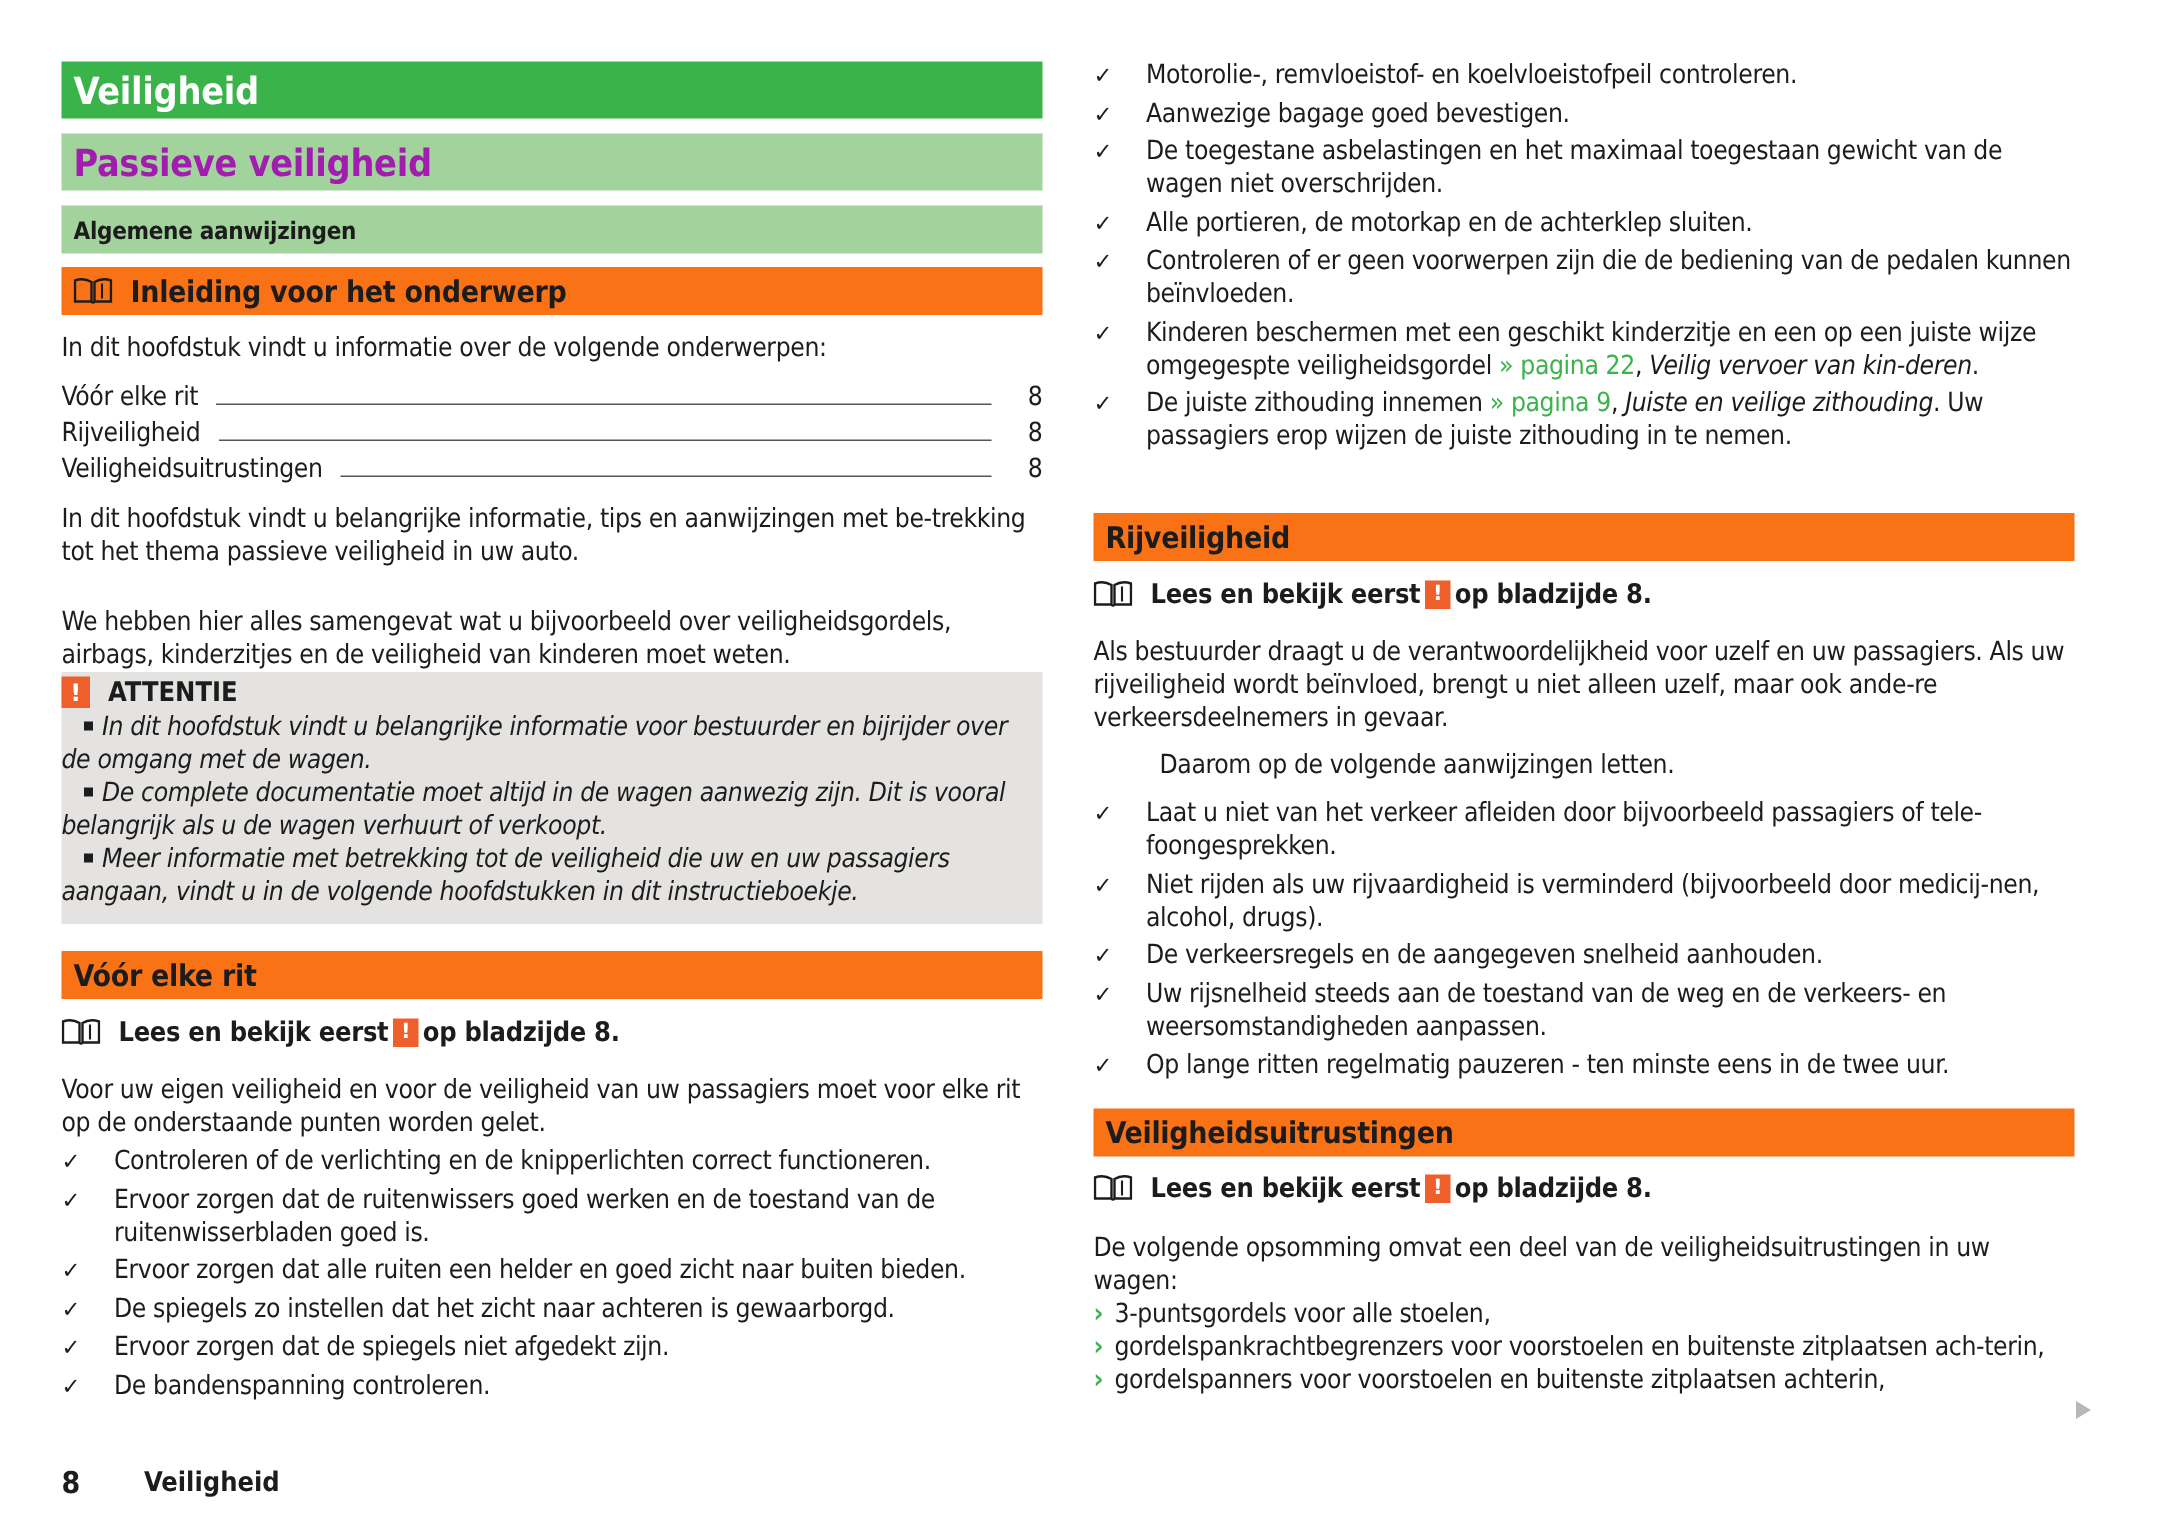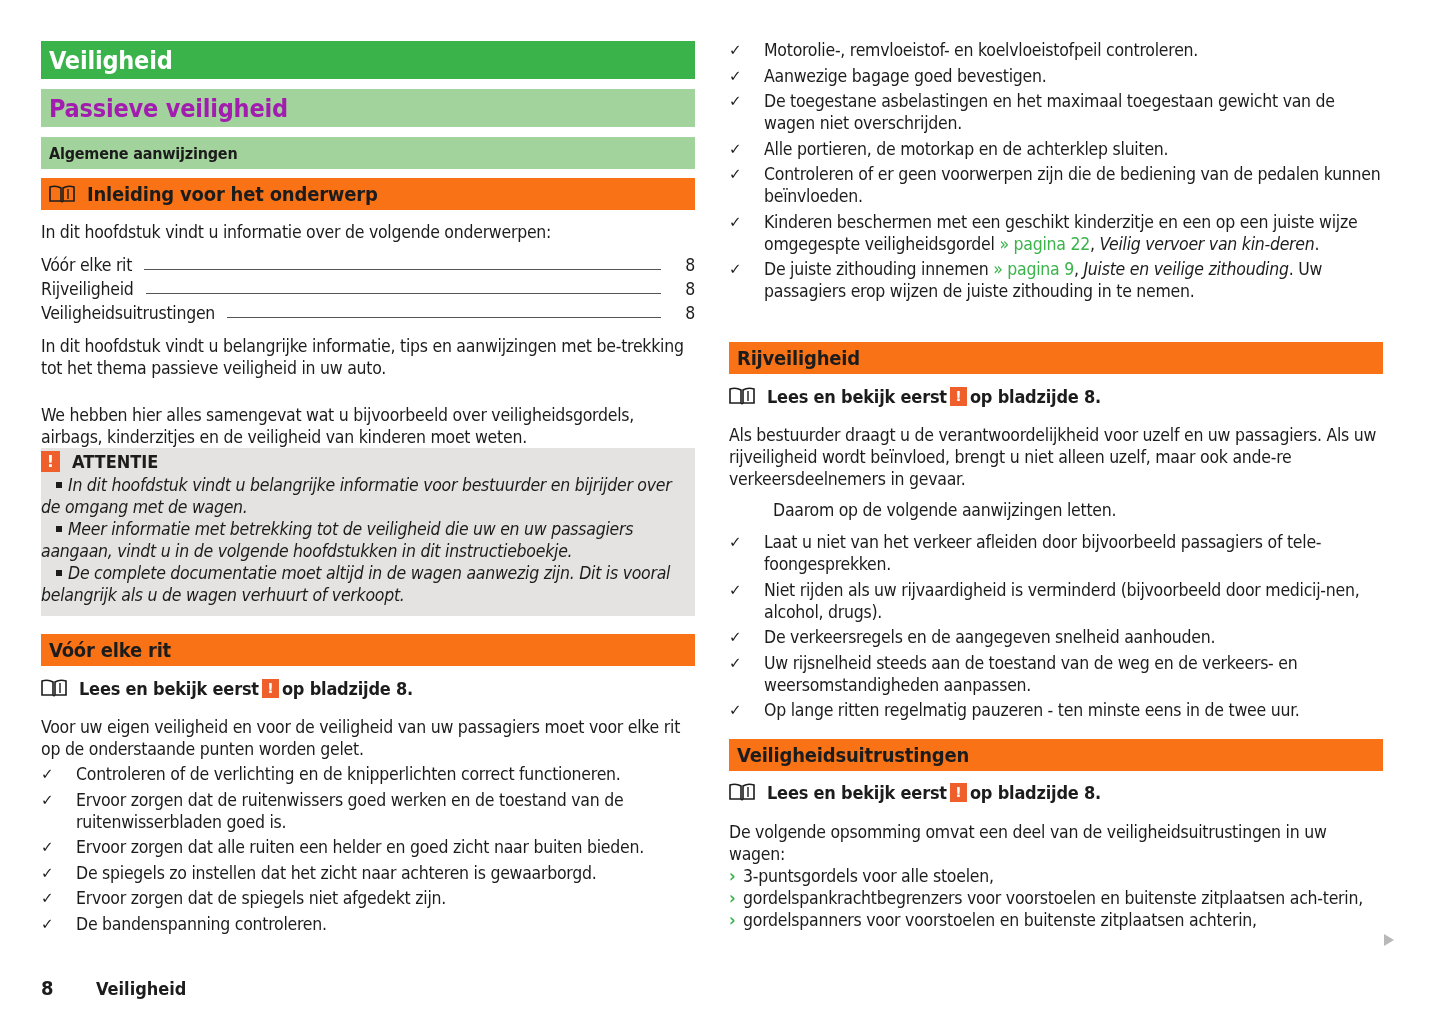--- a/index.html
+++ b/index.html
@@ -103,22 +103,22 @@
 
   <div class="text" style="top:335px;">In dit hoofdstuk vindt u belangrijke informatie, tips en aanwijzingen met be-trekking tot het thema passieve veiligheid in uw auto.</div>
   <div class="text" style="top:388px;margin-top:16px;">We hebben hier alles samengevat wat u bijvoorbeeld over veiligheidsgordels, airbags, kinderzitjes en de veiligheid van kinderen moet weten.</div>
 
   <div class="attn-box" style="top:448px; height:168px;">
     <div class="attn-head">
       <span class="excl">!</span>
       <span>ATTENTIE</span>
     </div>
     <div class="attn-item"><span class="sq"></span><span>In dit hoofdstuk vindt u belangrijke informatie voor bestuurder en bijrijder over de omgang met de wagen.</span></div>
+    <div class="attn-item"><span class="sq"></span><span>De complete documentatie moet altijd in de wagen aanwezig zijn. Dit is vooral belangrijk als u de wagen verhuurt of verkoopt.</span></div>
     <div class="attn-item"><span class="sq"></span><span>Meer informatie met betrekking tot de veiligheid die uw en uw passagiers aangaan, vindt u in de volgende hoofdstukken in dit instructieboekje.</span></div>
-    <div class="attn-item"><span class="sq"></span><span>De complete documentatie moet altijd in de wagen aanwezig zijn. Dit is vooral belangrijk als u de wagen verhuurt of verkoopt.</span></div>
   </div>
 
   <div class="bar bar-topic" style="top:634px;">
     <span>Vóór elke rit</span>
   </div>
 
   <div class="read-first" style="top:676px;">
     <span class="book-icon">
       <svg viewBox="0 0 26 18">
           <path d="M1 2 L1 16 L12 16 L12 3 Q7 0 1 2 Z M25 2 L25 16 L14 16 L14 3 Q19 0 25 2 Z M12 16 Q13 17.5 14 16" fill="none" stroke="#1c1c1c" stroke-width="1.6"></path>

